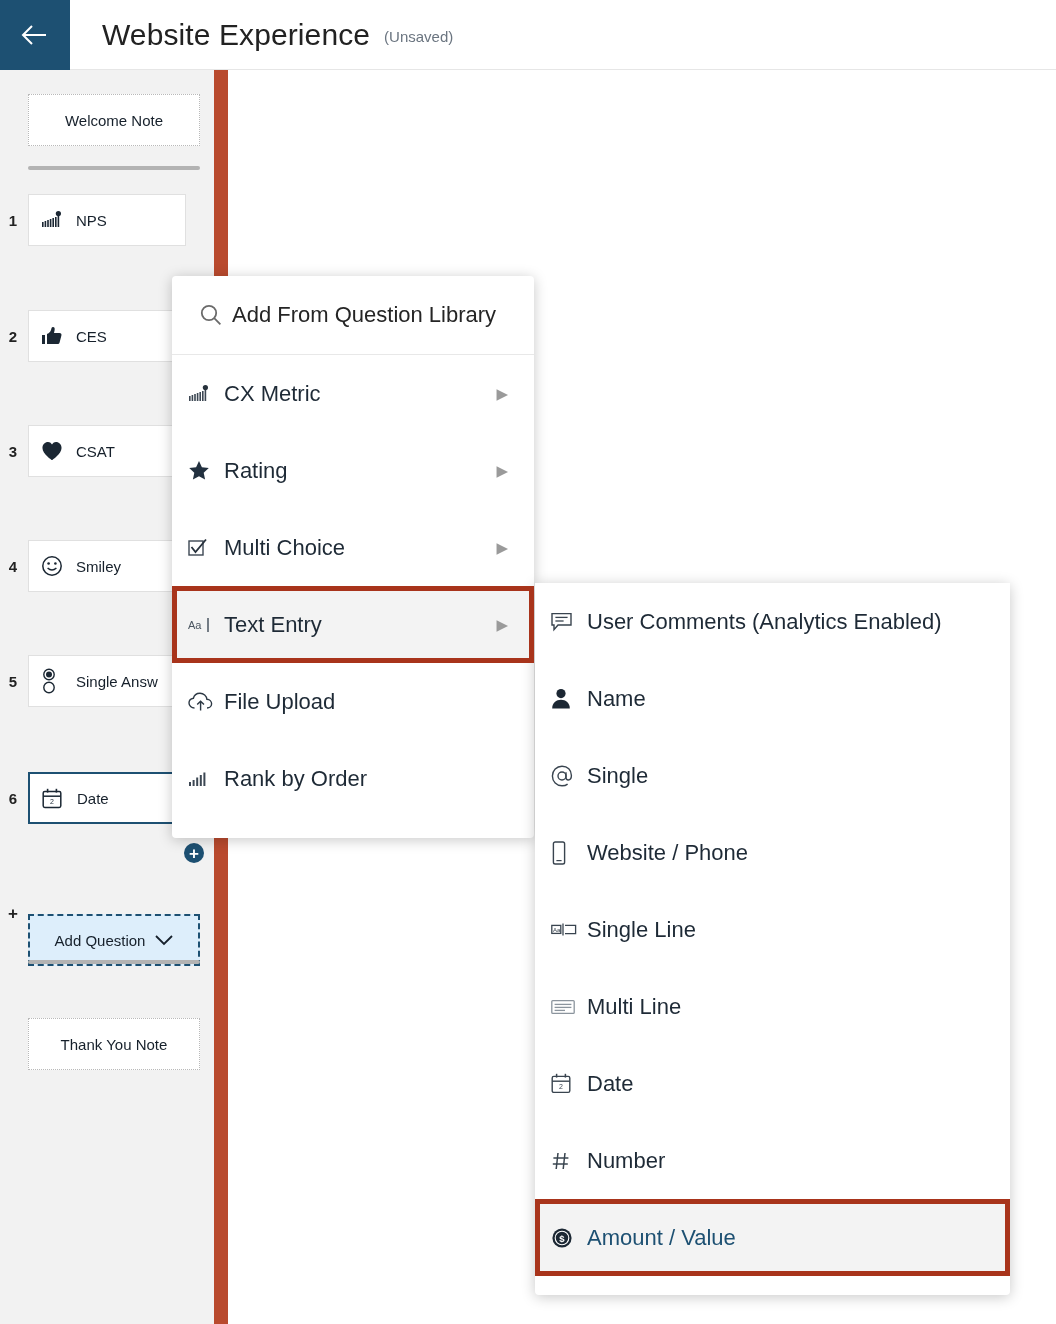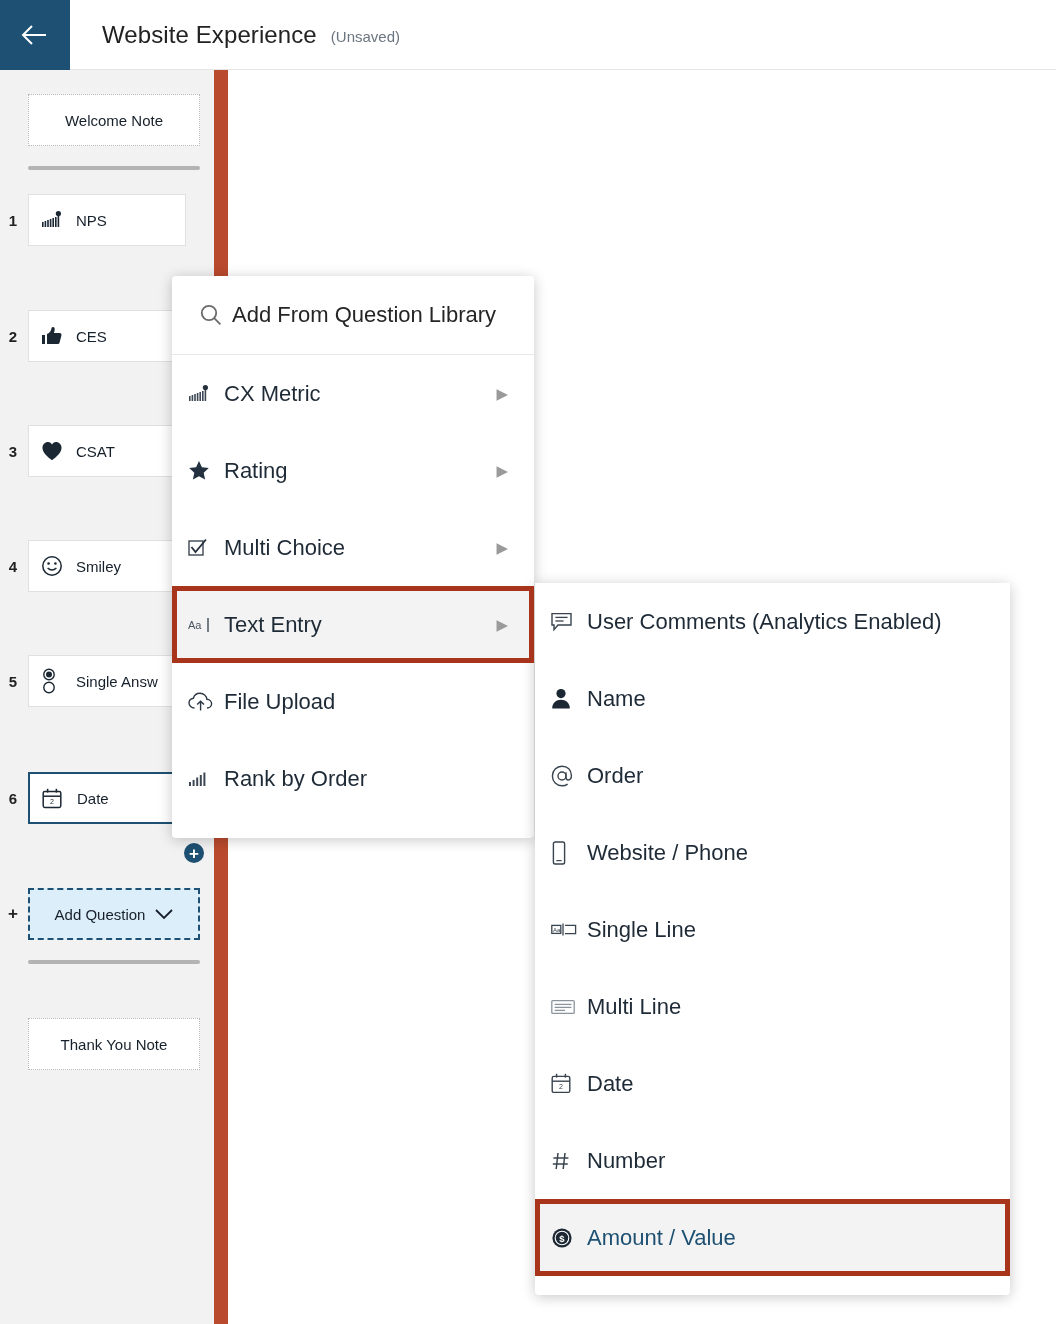--- a/index.html
+++ b/index.html
@@ -19,21 +19,21 @@
     background:#ffffff; border-bottom:1px solid #e6e6e6;
     display:flex; align-items:center;
   }
   .back-btn {
     width:70px; height:70px; background:#1d5072;
     display:flex; align-items:center; justify-content:center;
     cursor:pointer; flex:0 0 70px;
   }
   .back-btn svg { display:block; }
   .header-title {
-    font-size:24px; font-weight:400; color:#222; margin-left:32px;
+    font-size:30px; font-weight:400; color:#222; margin-left:32px;
     letter-spacing:.1px; line-height:1;
   }
   .header-sub {
     font-size:15px; color:#6b7580; margin-left:14px; line-height:1;
     position:relative; top:2px;
   }
 
   
   .sidebar {
     position:absolute; left:0; top:70px; width:214px; height:1254px;
@@ -74,21 +74,21 @@
   .add-plus {
     position:absolute; left:184px; width:20px; height:20px;
     border-radius:50%; background:#1d5072; color:#fff;
     display:flex; align-items:center; justify-content:center;
     font-size:17px; line-height:1; font-weight:bold; cursor:pointer;
   }
   .add-question {
     position:absolute; left:28px; width:172px; height:52px;
     background:#ddeefb; border:2px dashed #1d5072;
     display:flex; align-items:center; justify-content:center;
-    font-size:15px; color:#16202b; cursor:pointer; gap:10px;
+    font-size:15px; color:#16202b; cursor:pointer; gap:10px;margin-top:26px;
   }
   .plus-left {
     position:absolute; left:0; width:26px; height:52px;
     display:flex; align-items:center; justify-content:center;
     font-size:17px; font-weight:bold; color:#222;
   }
 
   
   .red-bar {
     position:absolute; left:214px; top:70px; width:14px; height:1254px;
@@ -416,21 +416,21 @@
     <span class="mi-label">Name</span>
   </div>
 
   <div class="mi">
     <span class="mi-ico">
       <svg width="22" height="22" viewBox="0 0 22 22">
         <circle cx="11" cy="11" r="4" fill="none" stroke="#39444f" stroke-width="1.4"></circle>
         <path d="M15 7.2 L15 12.6 C15 14.2 16.1 15 17.3 15 C19.2 15 20.4 13.2 20.4 10.6 C20.4 5.1 16.6 1.2 11 1.2 C5.6 1.2 1.4 5.4 1.4 11 C1.4 16.6 5.6 20.8 11 20.8 C13.4 20.8 15.3 20.1 16.6 19.1" fill="none" stroke="#39444f" stroke-width="1.4"></path>
       </svg>
     </span>
-    <span class="mi-label">Order</span>
+    <span class="mi-label">Single</span>
   </div>
 
   <div class="mi">
     <span class="mi-ico">
       <svg width="16" height="24" viewBox="0 0 16 24">
         <rect x="2.4" y="1" width="11.2" height="22" rx="1.8" fill="none" stroke="#39444f" stroke-width="1.4"></rect>
         <line x1="5.4" y1="19.6" x2="10.6" y2="19.6" stroke="#39444f" stroke-width="1.2"></line>
       </svg>
     </span>
     <span class="mi-label">Website / Phone</span>

